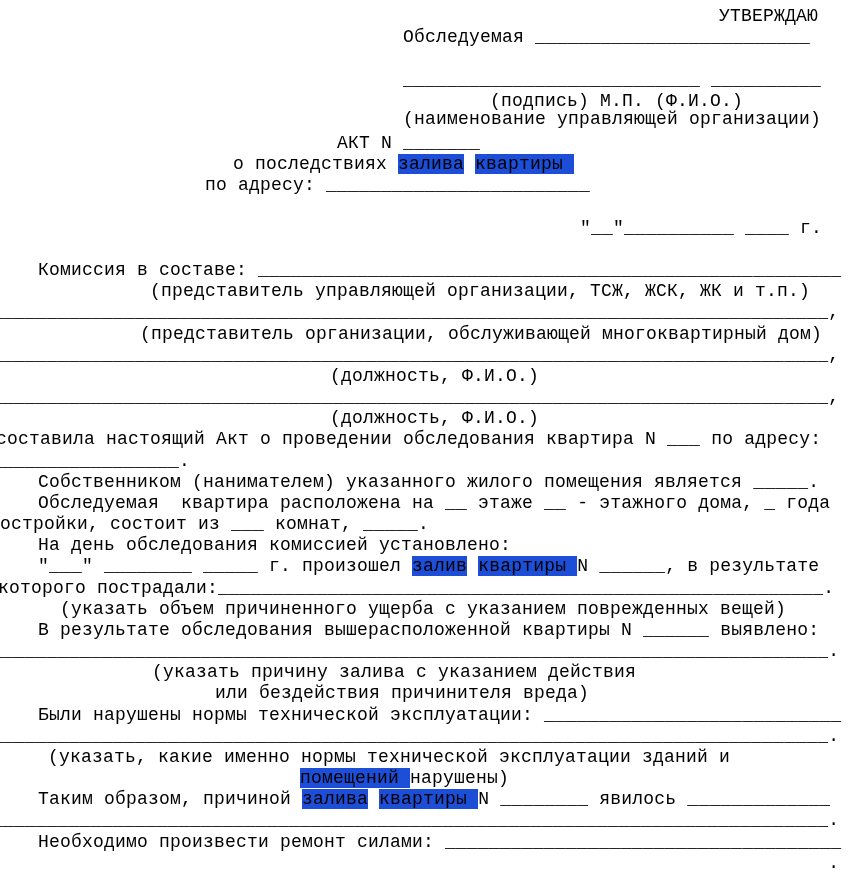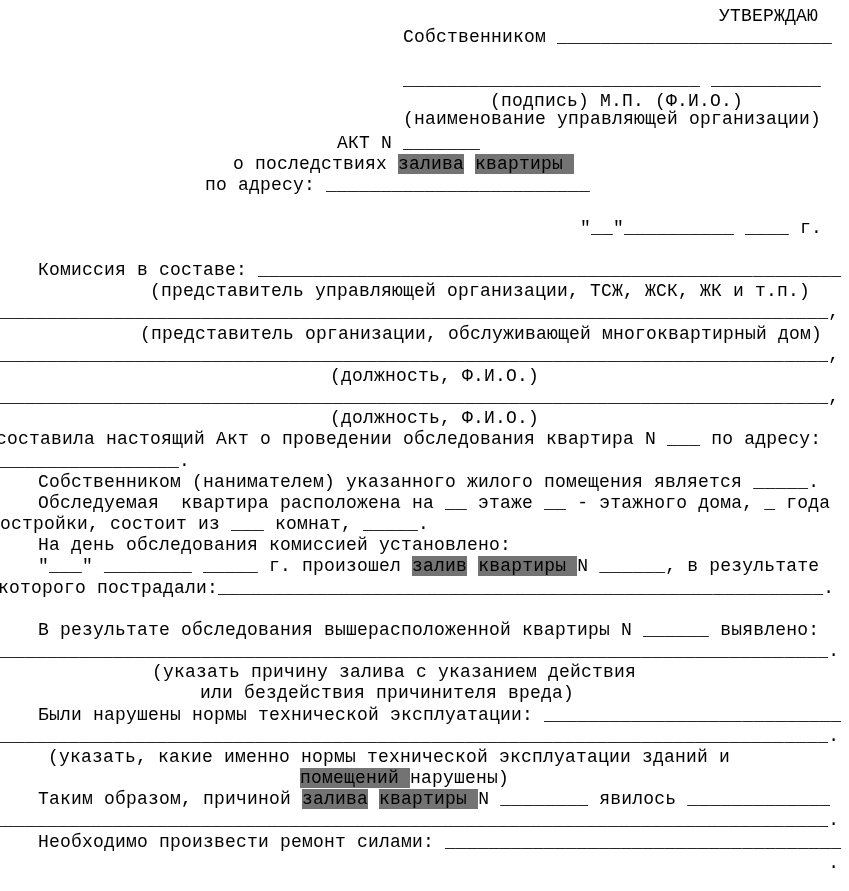--- a/index.html
+++ b/index.html
@@ -13,28 +13,28 @@
   }
   .ln{
     position:absolute;
     white-space:pre;
     font-size:18px;
     line-height:21px;
     height:21px;
     letter-spacing:0.2px;
     color:#000000;
   }
-  .hl{background:#737373;}
+  .hl{background:#1d4ed8;}
 </style>
 </head>
 <body>
 
 <div id="page">
     <div class="ln" style="left: 719px; top: 6px;"><span>УТВЕРЖДАЮ</span></div>
-    <div class="ln" style="left: 403px; top: 27.17px;"><span>Собственником </span><span>_________________________</span></div>
+    <div class="ln" style="left: 403px; top: 27.17px;"><span>Обследуемая </span><span>_________________________</span></div>
     <div class="ln" style="left: 403px; top: 65px; margin-top: 44px;"><span>(наименование управляющей организации)</span></div>
     <div class="ln" style="left: 403px; top: 69.51px;"><span>___________________________</span><span> </span><span>__________</span></div>
     <div class="ln" style="left: 490px; top: 90.68px;"><span>(подпись) М.П. (Ф.И.О.)</span></div>
     <div class="ln" style="left: 337px; top: 133.02px;"><span>АКТ N </span><span>_______</span></div>
     <div class="ln" style="left: 233px; top: 154.19px;"><span>о последствиях </span><span class="hl">залива</span><span> </span><span class="hl">квартиры </span></div>
     <div class="ln" style="left: 205px; top: 175.36px;"><span>по адресу: </span><span>________________________</span></div>
     <div class="ln" style="left: 580px; top: 217.7px;"><span>"__"</span><span>__________</span><span> </span><span>____</span><span> г.</span></div>
     <div class="ln" style="left: -6px; top: 260.04px;"><span>    Комиссия в составе: </span><span>_____________________________________________________</span></div>
     <div class="ln" style="left: 150px; top: 281.21px; text-align: center;"><span>(представитель управляющей организации, ТСЖ, ЖСК, ЖК и т.п.)</span></div>
     <div class="ln" style="left: -8px; top: 302.38px;"><span>____________________________________________________________________________</span><span>,</span></div>
@@ -44,24 +44,25 @@
     <div class="ln" style="left: -8px; top: 387.06px;"><span>____________________________________________________________________________</span><span>,</span></div>
     <div class="ln" style="left: 330px; top: 408.23px;"><span>(должность, Ф.И.О.)</span></div>
     <div class="ln" style="left: -4px; top: 429.4px;"><span>составила настоящий Акт о проведении обследования квартира N </span><span>___</span><span> по адресу:</span></div>
     <div class="ln" style="left: -8px; top: 450.57px;"><span>_________________</span><span>.</span></div>
     <div class="ln" style="left: -6px; top: 471.74px;"><span>    Собственником (нанимателем) указанного жилого помещения является </span><span>_____</span><span>.</span></div>
     <div class="ln" style="left: -6px; top: 492.91px;"><span>    Обследуемая  квартира расположена на </span><span>__</span><span> этаже </span><span>__</span><span> - этажного дома, </span><span>_</span><span> года</span></div>
     <div class="ln" style="left: -11px; top: 514.08px;"><span>постройки, состоит из </span><span>___</span><span> комнат, </span><span>_____</span><span>.</span></div>
     <div class="ln" style="left: -6px; top: 535.25px;"><span>    На день обследования комиссией установлено:</span></div>
     <div class="ln" style="left: -6px; top: 556.42px;"><span>    "___" </span><span>________</span><span> </span><span>_____</span><span> г. произошел </span><span class="hl">залив</span><span> </span><span class="hl">квартиры </span><span>N </span><span>______</span><span>, в результате</span></div>
     <div class="ln" style="left: -2px; top: 577.59px;"><span>которого пострадали:</span><span>_______________________________________________________</span><span>.</span></div>
+    <div class="ln" style="left: 60px; top: 598.76px;"><span>(указать объем причиненного ущерба с указанием поврежденных вещей)</span></div>
     <div class="ln" style="left: -6px; top: 619.93px;"><span>    В результате обследования вышерасположенной квартиры N </span><span>______</span><span> выявлено:</span></div>
     <div class="ln" style="left: -8px; top: 641.1px;"><span>____________________________________________________________________________</span><span>.</span></div>
     <div class="ln" style="left: 152px; top: 662.27px; text-align: center;"><span>(указать причину залива с указанием действия</span></div>
-    <div class="ln" style="left: 200px; top: 683.44px;"><span>или бездействия причинителя вреда)</span></div>
+    <div class="ln" style="left: 215px; top: 683.44px;"><span>или бездействия причинителя вреда)</span></div>
     <div class="ln" style="left: -6px; top: 704.61px;"><span>    Были нарушены нормы технической эксплуатации: </span><span>___________________________</span></div>
     <div class="ln" style="left: -8px; top: 725.78px;"><span>____________________________________________________________________________</span><span>.</span></div>
     <div class="ln" style="left: 48px; top: 746.95px;"><span>(указать, какие именно нормы технической эксплуатации зданий и</span></div>
     <div class="ln" style="left: 300px; top: 768.12px;"><span class="hl">помещений </span><span>нарушены)</span></div>
     <div class="ln" style="left: -6px; top: 789.29px;"><span>    Таким образом, причиной </span><span class="hl">залива</span><span> </span><span class="hl">квартиры </span><span>N </span><span>________</span><span> явилось </span><span>_____________</span></div>
     <div class="ln" style="left: -8px; top: 810.46px;"><span>____________________________________________________________________________</span><span>.</span></div>
     <div class="ln" style="left: -6px; top: 831.63px;"><span>    Необходимо произвести ремонт силами: </span><span>____________________________________</span></div>
     <div class="ln" style="left: -8px; top: 852.8px;"><span>____________________________________________________________________________</span><span>.</span></div>
     <div class="ln" style="left: -6px; top: 873.97px;"><span>    Описание объема причиненного ущерба:</span></div>
   </div>

